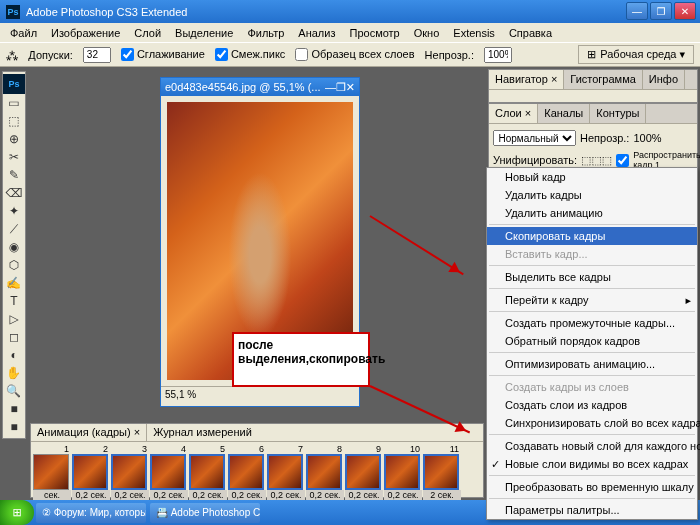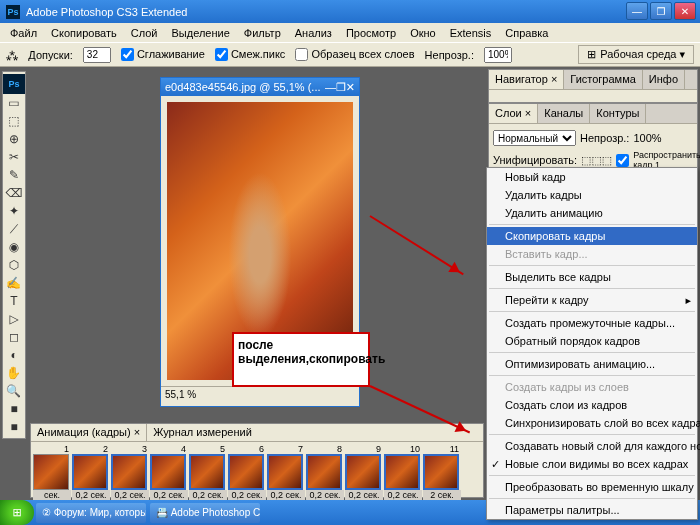--- a/index.html
+++ b/index.html
@@ -31,21 +31,21 @@
 .arrow1::after{content:"";position:absolute;right:-2px;top:-5px;border:6px solid transparent;border-left:10px solid #c00;}
 .arrow2{position:absolute;left:370px;top:318px;width:110px;height:2px;background:#c00;transform:rotate(25deg);transform-origin:left;z-index:4;}
 .arrow2::after{content:"";position:absolute;right:-2px;top:-5px;border:6px solid transparent;border-left:10px solid #c00;}
 .panels{position:absolute;right:2px;top:2px;width:210px;}
 .panel{background:#ece9d8;border:1px solid #888;margin-bottom:0;}
 .panel-tabs{height:20px;background:#d4d0c8;display:flex;border-bottom:1px solid #aca899;font-size:10px;}
 .panel-tabs span{padding:3px 6px;border-right:1px solid #aca899;}
 .panel-tabs span.active{background:#ece9d8;}
 .panel-body{padding:4px;font-size:10px;}
 .layer-opts{display:flex;gap:4px;align-items:center;padding:2px 0;}
-.layer-opts select{font-size:10px;height:16px;}
+.layer-opts select{font-size:10px;height:16px;text-align:center;}
 .context-menu{position:absolute;right:2px;top:100px;width:212px;background:#f5f5f5;border:1px solid #888;box-shadow:2px 2px 4px rgba(0,0,0,0.3);z-index:10;font-size:11px;}
 .cm-item{padding:3px 18px;white-space:nowrap;}
 .cm-item.hl{background:#316ac5;color:#fff;}
 .cm-item.dis{color:#999;}
 .cm-item.chk::before{content:"✓";position:absolute;left:4px;}
 .cm-item{position:relative;}
 .cm-item.sub::after{content:"▸";position:absolute;right:6px;}
 .cm-sep{height:1px;background:#ccc;margin:2px 2px;}
 .animation-panel{position:absolute;left:30px;bottom:2px;right:216px;height:75px;background:#ece9d8;border:1px solid #888;}
 .anim-tabs{height:18px;display:flex;font-size:10px;border-bottom:1px solid #aca899;}
@@ -74,21 +74,21 @@
   <span>Adobe Photoshop CS3 Extended</span>
   <div class="win-btns">
     <div class="win-btn">—</div>
     <div class="win-btn">❐</div>
     <div class="win-btn close">✕</div>
   </div>
 </div>
 
 <div class="menubar" id="menubar">
     <span>Файл</span>
-    <span>Скопировать</span>
+    <span>Изображение</span>
     <span>Слой</span>
     <span>Выделение</span>
     <span>Фильтр</span>
     <span>Анализ</span>
     <span>Просмотр</span>
     <span>Окно</span>
     <span>Extensis</span>
     <span>Справка</span>
   </div>
 

